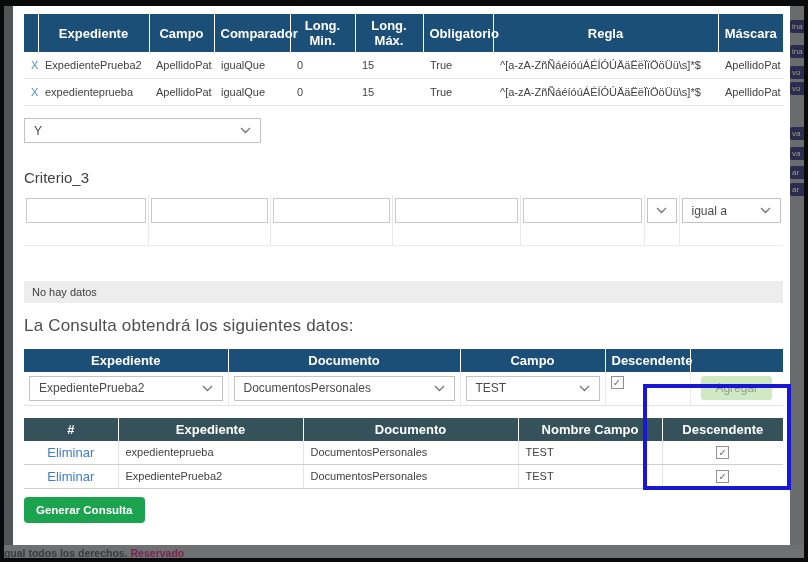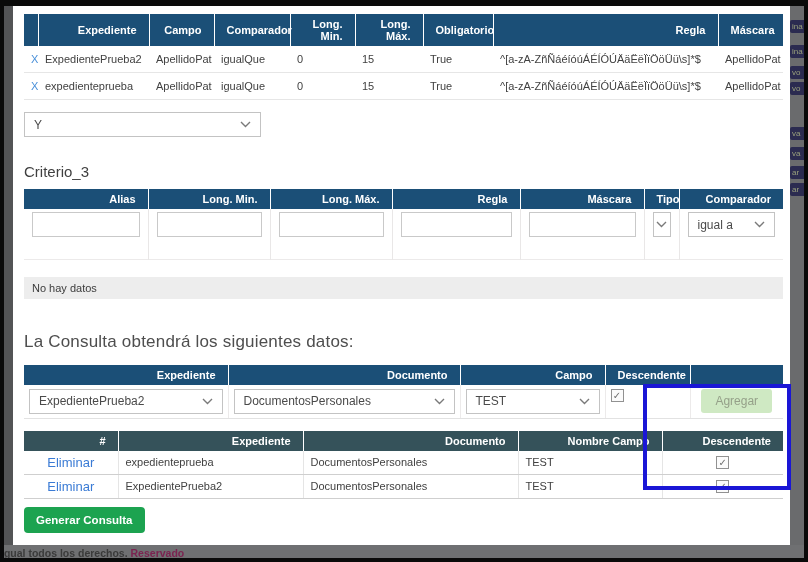--- a/index.html
+++ b/index.html
@@ -12,44 +12,44 @@
   .bottom-band { position:absolute; left:4px; top:545px; width:800px; height:13px; background:#6f7072; overflow:hidden; }
   .bottom-band .copy { position:absolute; left:-3px; top:2px; font-size:10.5px; color:#3a3a3a; white-space:nowrap; font-weight:bold; }
   .bottom-band .copy .resv { color:#7b2350; }
   .bg-frag { position:absolute; left:0; width:16px; height:13px; background:#2b2b50; border-radius:2px;
              font-size:8px; color:#99a07c; line-height:13px; padding-left:2px; overflow:hidden; }
 
   
   .modal { position:absolute; left:13px; top:6px; width:777px; height:539px; background:#ffffff; padding:8px 0 0 11px; }
 
   table { width:759px; border-collapse:collapse; table-layout:fixed; font-size:11px; }
-  th { background:#1b4f77; color:#fff; text-align:right; font-weight:bold; padding:4px 12px; border-right:1px solid #fff; font-size:11px; }
+  th { background:#1b4f77; color:#fff; text-align:center; font-weight:bold; padding:4px 6px; border-right:1px solid #fff; font-size:13px; }
   th:last-child { border-right:none; }
   td { padding:5px 7px; color:#414141; vertical-align:middle; }
 
   .t1 td { border-bottom:1px solid #e6e6e6; padding-top:7px; padding-bottom:7px; }
   .t1 .xlink { color:#4a90d9; cursor:pointer; font-size:11px; }
 
   .sel { border:1px solid #c3c3c3; height:25px; background:#fff; display:flex; align-items:center;
          justify-content:space-between; padding:0 9px; font-size:12px; color:#4a4a4a; cursor:pointer; }
   .sel svg { flex:none; }
   .y-select { width:237px; margin-top:12px; }
 
   .section-title { margin-top:26px; font-size:15px; color:#404040; }
 
   .t2 { margin-top:9px; border-bottom:1px solid #eceaea; }
-  .t2 td { border-right:1px solid #e9e7e7; padding:3px 8px; }
+  .t2 td { border-right:1px solid #e9e7e7; padding:3px 2px; }
   .t2 td:last-child { border-right:none; }
   .t2 .empty-row td { height:19px; padding:0 4px; }
   .inp { width:100%; height:25px; border:1px solid #c9c9c9; background:#fff; font-size:12px; padding:0 6px; font-family:"Liberation Sans", sans-serif; }
 
-  .nodata { margin-top:17px; width:759px; height:22px; background:#ededed; font-size:11px; color:#3c3c3c;
+  .nodata { margin-top:35px; width:759px; height:22px; background:#ededed; font-size:11px; color:#3c3c3c;
             display:flex; align-items:center; padding-left:8px; }
 
-  .big-title { margin-top:33px; font-size:17px; color:#4e4e4e; letter-spacing:0.2px; }
+  .big-title { margin-top:13px; font-size:17px; color:#4e4e4e; letter-spacing:0.2px; }
 
   .t3 { margin-top:13px; }
   .t3 td { border-right:1px solid #eceaea; border-bottom:1px solid #e2e2e2; padding:4px 5px; vertical-align:top; }
   .t3 td:last-child { border-right:none; }
 
   .t4 { margin-top:12px; }
   .t4 th { background:#35525a; }
   .t4 td { border-right:1px solid #e5e5e5; border-bottom:1px solid #cfcfcf; padding:4px 7px; height:22px; }
   .t4 td:last-child { border-right:none; }
   .link { color:#3a7bd5; cursor:pointer; font-size:13px; }
@@ -159,29 +159,20 @@
     <colgroup>
         <col style="width:124px">
         <col style="width:122px">
         <col style="width:122px">
         <col style="width:128px">
         <col style="width:124px">
         <col style="width:35px">
         <col style="width:104px">
       </colgroup>
     <tbody>
-        <tr>
-      <th>Alias</th>
-      <th>Long. Min.</th>
-      <th>Long. Máx.</th>
-      <th>Regla</th>
-      <th>Máscara</th>
-      <th>Tipo</th>
-      <th>Comparador</th>
-    </tr>
     <tr>
       <td><input class="inp" value="" style=""></td>
       <td><input class="inp" value="" style=""></td>
       <td><input class="inp" value="" style=""></td>
       <td><input class="inp" value="" style=""></td>
       <td><input class="inp" value="" style=""></td>
       <td>
         <div class="sel" style="justify-content:center; padding:0 4px;">
           <svg width="11" height="7" viewBox="0 0 11 7">
                 <polyline points="1,1 5.5,5.5 10,1" fill="none" stroke="#7a7a7a" stroke-width="1.4"></polyline>

